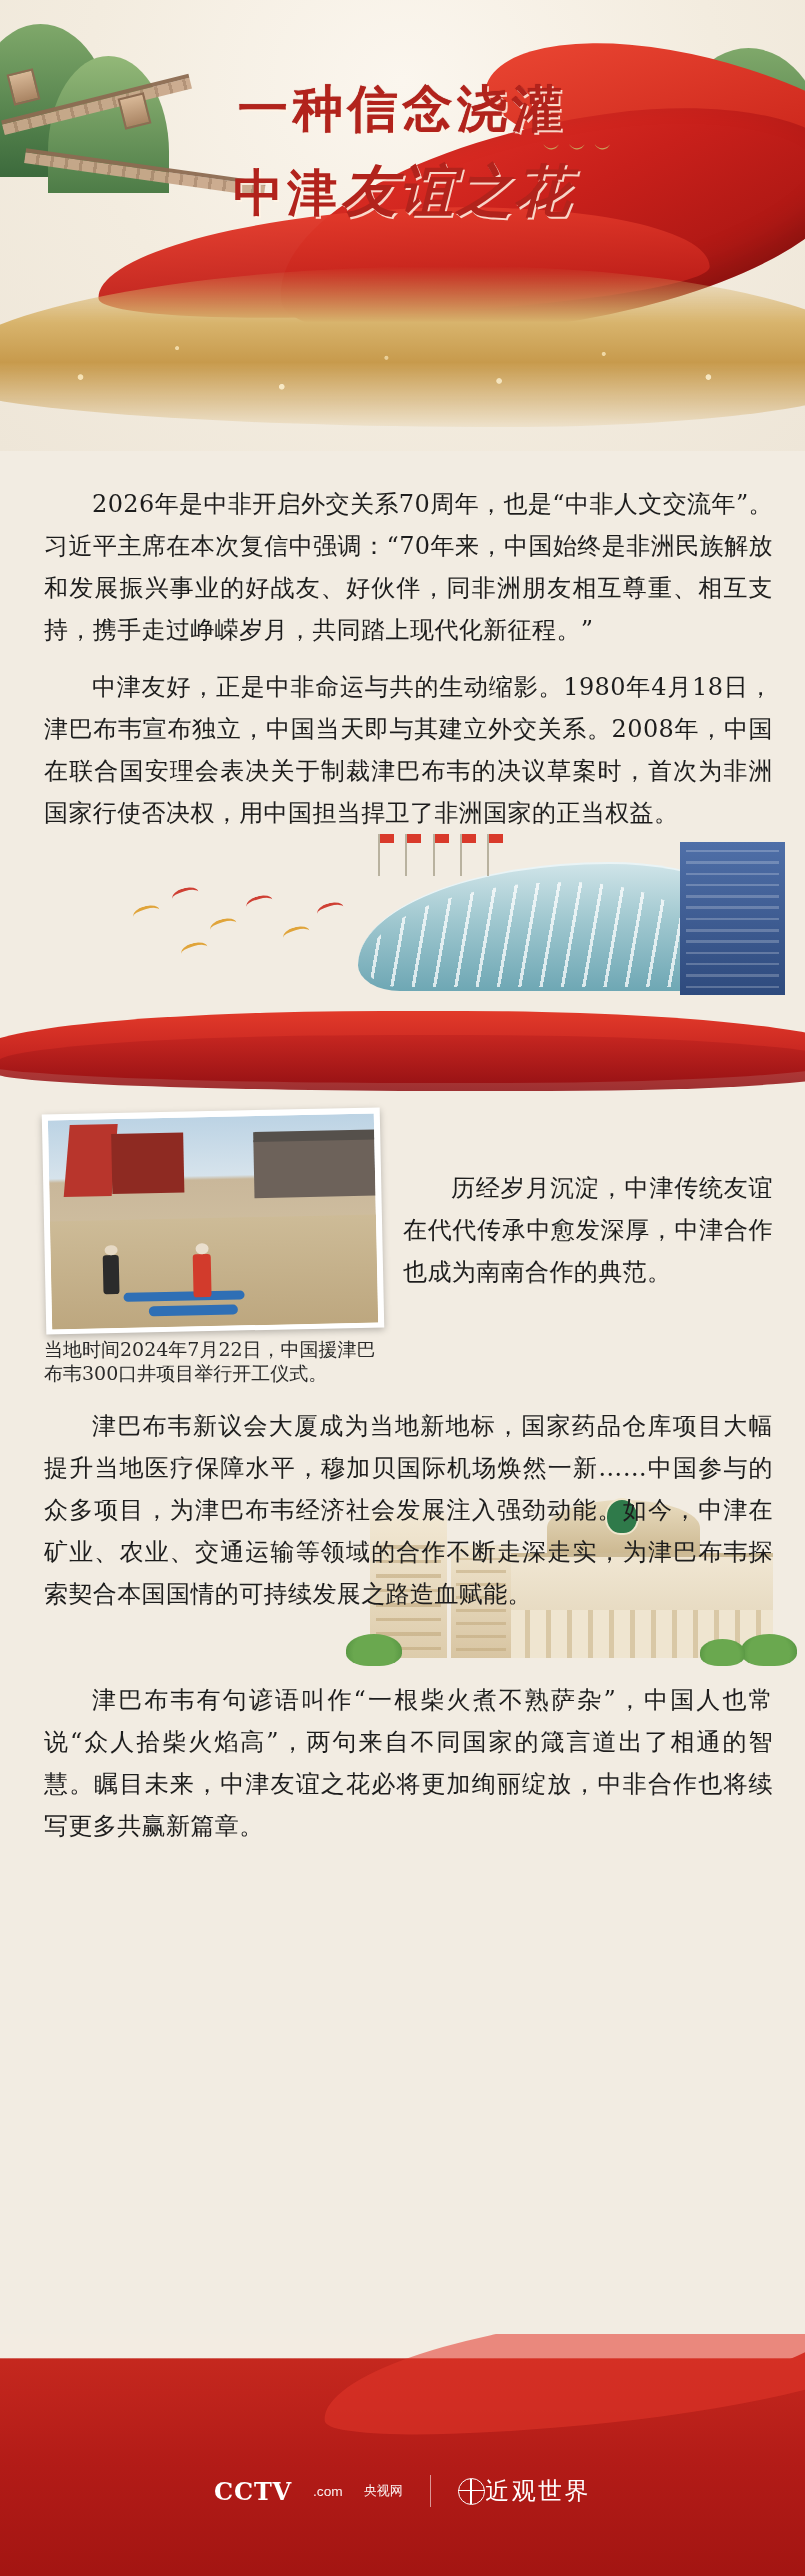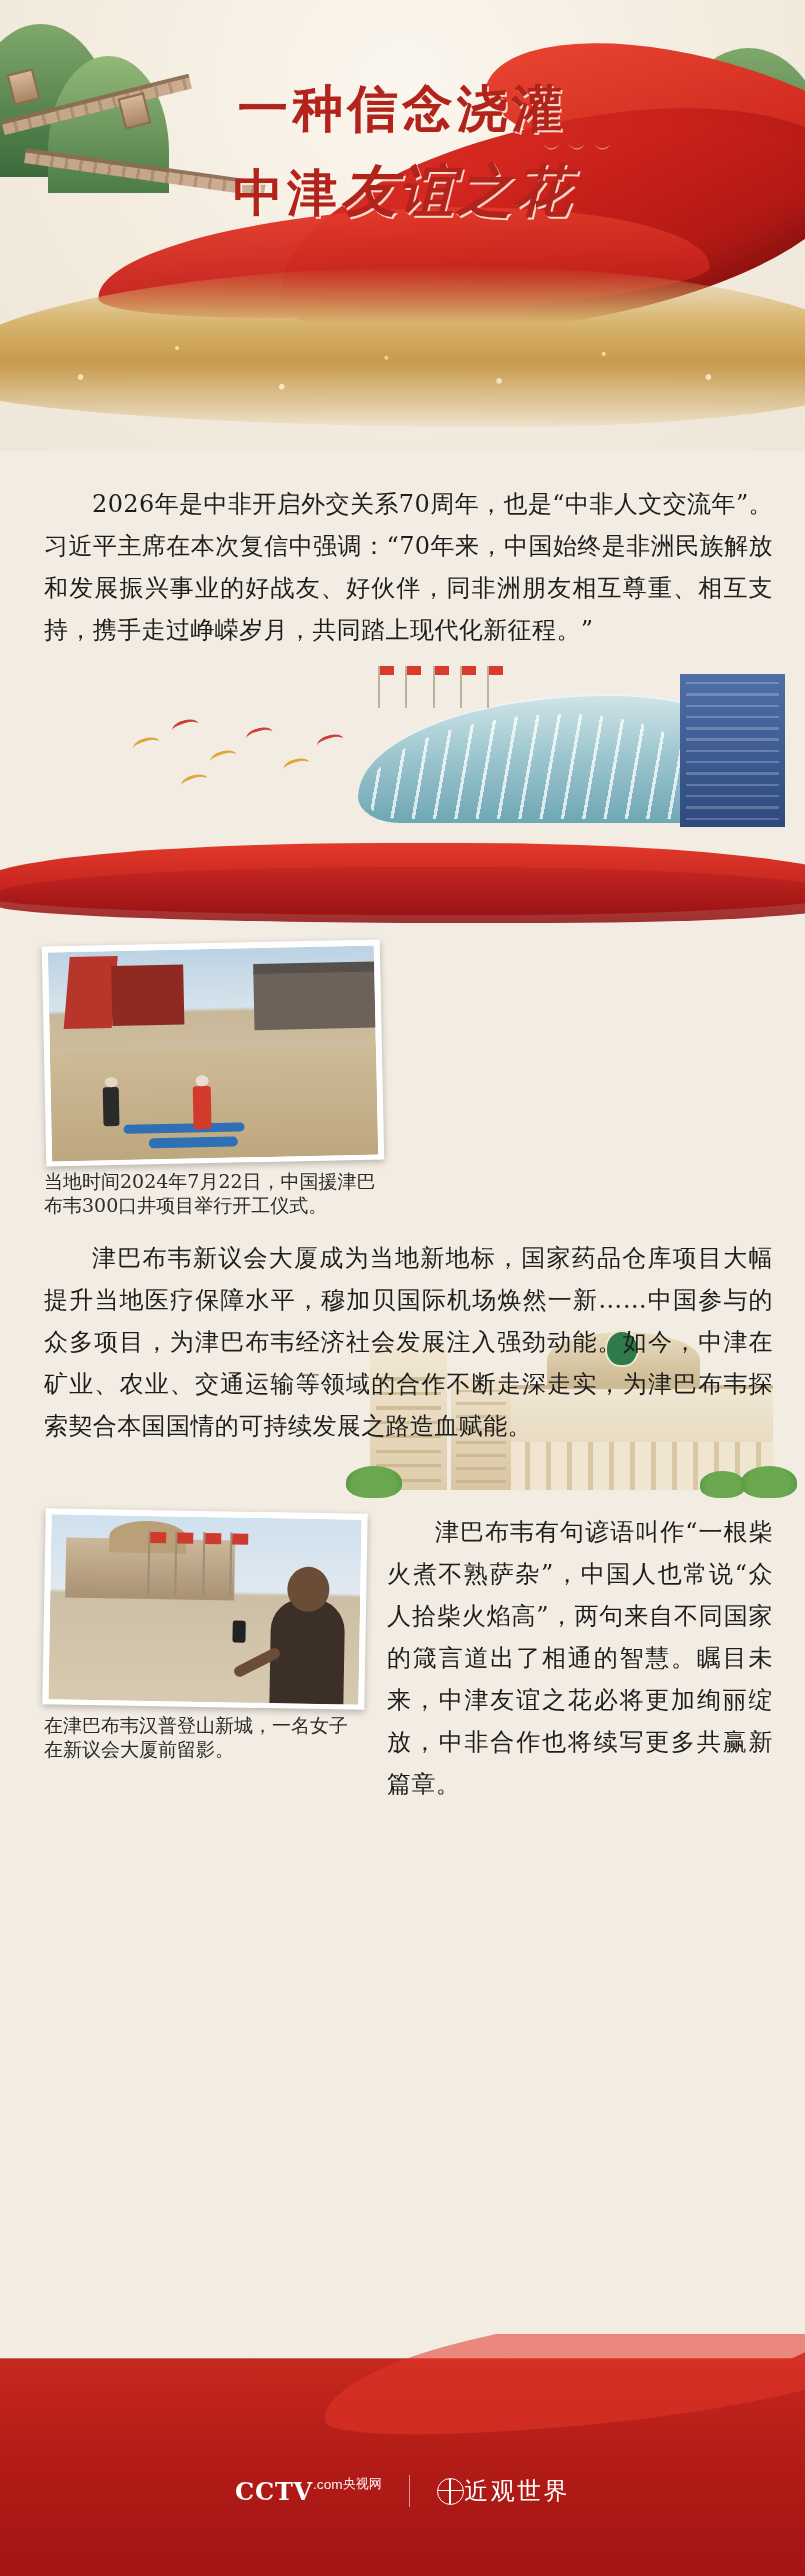--- a/index.html
+++ b/index.html
@@ -312,21 +312,21 @@
   .footer .swoop2 {
     position:absolute; right:-80px; top:-16px; width:564px; height:105px;
     background:#e2362a; border-radius: 50% 50% 50% 50% / 70% 60% 40% 30%;
     transform: rotate(-6deg); opacity:.55;
   }
   .footer-logos {
     position:absolute; left:0; bottom:69px; width:805px;
     display:flex; align-items:center; justify-content:center; gap:27px;
   }
   .cctv-logo {
-    display:flex; align-items:flex-start; gap:0; color:#fff;
+    display:flex; align-items:center; gap:21px; color:#fff;
   }
   .cctv-mark {
     font-family:"DejaVu Serif", serif; font-weight:700; font-size:24px; letter-spacing:0.8px;
   }
   .cctv-sub { font-size:13.7px; opacity:.95; }
   .cctv-cn { font-size:13px; line-height:14.5px; text-align:left; opacity:.95; }
   .divider-v { width:1.6px; height:32px; background:rgba(255,255,255,.55); }
   .brand-right { display:flex; align-items:center; color:#fff; }
   .globe {
     width:27px;height:27px;border-radius:50%;
@@ -380,20 +380,21 @@
       </div>
     </div>
   </div>
 
   <div class="content" style="padding-top:32px;padding-left:44px;">
 
     <p class="para">2026年是中非开启外交关系70周年，也是“中非人文交流年”。习近平主席在本次复信中强调：“70年来，中国始终是非洲民族解放和发展振兴事业的好战友、好伙伴，同非洲朋友相互尊重、相互支持，携手走过峥嵘岁月，共同踏上现代化新征程。”</p>
 
     <div style="height:14.5px"></div>
 
+    <p class="para">中津友好，正是中非命运与共的生动缩影。1980年4月18日，津巴布韦宣布独立，中国当天即与其建立外交关系。2008年，中国在联合国安理会表决关于制裁津巴布韦的决议草案时，首次为非洲国家行使否决权，用中国担当捍卫了非洲国家的正当权益。</p>
 
     <div class="illu-un">
       <div class="un-bowl"></div>
       <div class="un-ribs"></div>
       <div class="un-tower"></div>
       <div class="un-flagpoles">
         <i style="left:0"></i>
           <i style="left:27px"></i>
           <i style="left:55px"></i>
           <i style="left:82px"></i>
@@ -426,59 +427,42 @@
               <div class="shed"></div>
               <div class="pipe"></div>
               <div class="pipe2"></div>
               <div class="man"></div>
               <div class="man2"></div>
             </div>
           </div>
         </div>
         <div class="photo-cap">当地时间2024年7月22日，中国援津巴布韦300口井项目举行开工仪式。</div>
       </div>
+      <div style="flex:1; padding-top:56px;">
+        <p class="para">历经岁月沉淀，中津传统友谊在代代传承中愈发深厚，中津合作也成为南南合作的典范。</p>
+      </div>
     </div>
 
     <div style="height:19.3px"></div>
 
     <div class="sec" style="position:relative; min-height:266px;">
       <p class="para" style="position:relative; z-index:3;">津巴布韦新议会大厦成为当地新地标，国家药品仓库项目大幅提升当地医疗保障水平，穆加贝国际机场焕然一新……中国参与的众多项目，为津巴布韦经济社会发展注入强劲动能。如今，中津在矿业、农业、交通运输等领域的合作不断走深走实，为津巴布韦探索契合本国国情的可持续发展之路造血赋能。</p>
       <div class="illu-parl">
         <div class="parl-dome"></div>
         <div class="parl-badge"></div>
         <div class="parl-main"></div>
         <div class="parl-tower"></div>
         <div class="parl-tower2"></div>
         <div class="bush b1"></div>
         <div class="bush b2"></div>
         <div class="bush b3"></div>
       </div>
     </div>
 
     <div class="sec" style="display:flex; gap:21px; align-items:flex-start; margin-top:8px;">
-      <div style="width:322px;">
-        <div class="photo-card" style="transform:rotate(1deg);">
-          <div class="photo-inner" style="width:100%;height:185px;">
-            <div class="ph-selfie">
-              <div class="bldg"></div>
-              <div class="dome"></div>
-              <div class="poles">
-                <i style="left:0"></i>
-                  <i style="left:27px"></i>
-                  <i style="left:55px"></i>
-                  <i style="left:82px"></i>
-              </div>
-              <div class="lady"></div>
-              <div class="arm"></div>
-              <div class="phone"></div>
-            </div>
-          </div>
-        </div>
-        <div class="photo-cap">在津巴布韦汉普登山新城，一名女子在新议会大厦前留影。</div>
-      </div>
       <div style="flex:1;">
         <p class="para">津巴布韦有句谚语叫作“一根柴火煮不熟萨杂”，中国人也常说“众人拾柴火焰高”，两句来自不同国家的箴言道出了相通的智慧。瞩目未来，中津友谊之花必将更加绚丽绽放，中非合作也将续写更多共赢新篇章。</p>
       </div>
     </div>
 
   </div>
 
   <div class="footer">
     <div class="swoop"></div>
     <div class="swoop2"></div>

